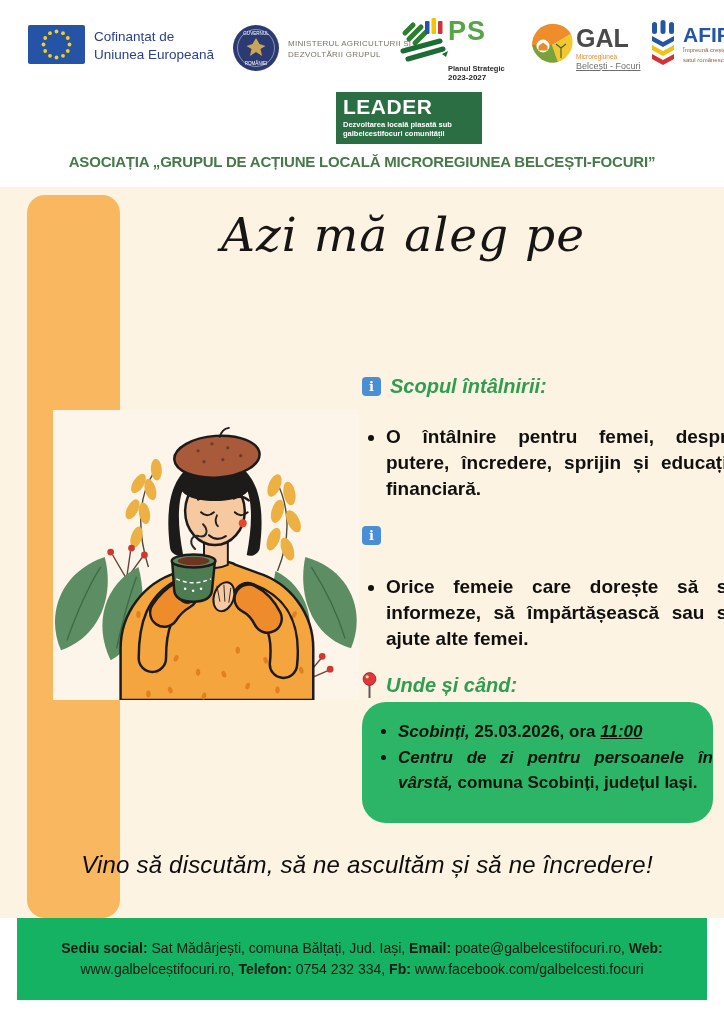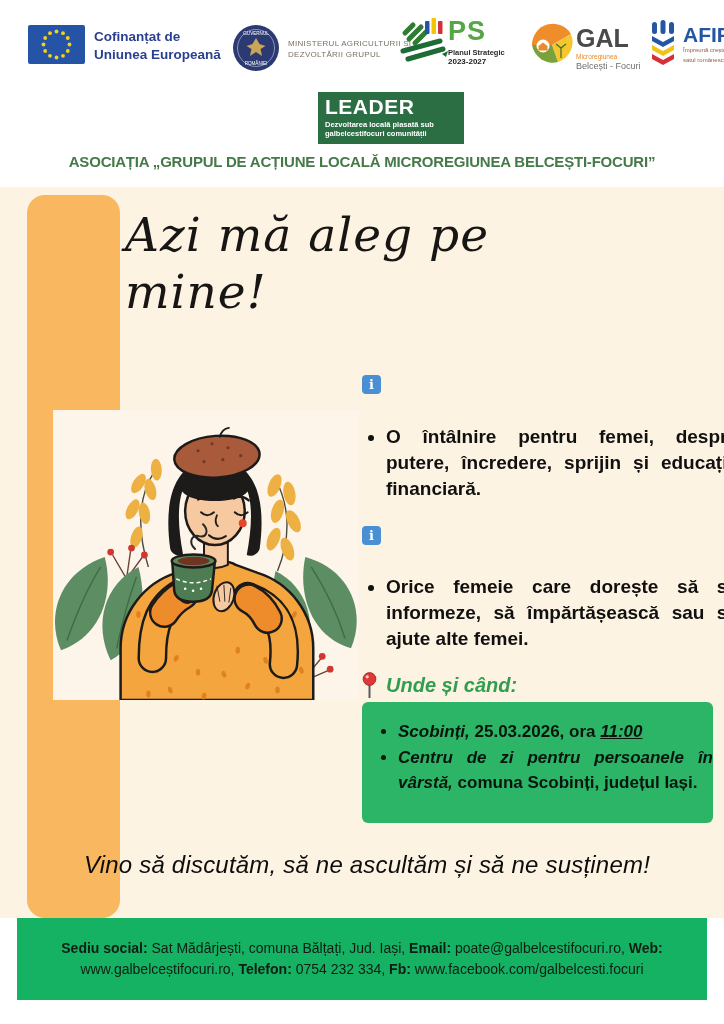--- a/index.html
+++ b/index.html
@@ -4,54 +4,54 @@
 <style>
   html,body{margin:0;padding:0;background:#e8e8e8;}
   .page{
     position:relative;width:724px;height:1024px;margin:0 auto;
     background:#ffffff;overflow:hidden;
     font-family:"Liberation Sans", sans-serif;
   }
   
   .logo{position:absolute;display:flex;align-items:flex-start;}
   .eu-logo{left:28px;top:25px;gap:9px;}
-  .eu-text{font-weight:bold;font-size:13.5px;line-height:1.3;color:#2a3f8f;margin-top:3px;}
+  .eu-text{font-weight:normal;font-size:13.5px;line-height:1.3;color:#2a3f8f;margin-top:3px;}
   .gov-logo{left:232px;top:24px;gap:8px;}
   .ministry-text{font-size:8px;line-height:1.35;color:#7a7265;letter-spacing:.3px;margin-top:15px;}
   .ps-logo{left:398px;top:16px;}
   .ps-right{display:flex;flex-direction:column;margin-top:2px;}
   .ps-acronym{font-size:27px;font-weight:bold;color:#56a546;line-height:1;letter-spacing:1px;}
-  .ps-sub1{font-size:7.5px;font-weight:bold;color:#2b2b2b;margin-top:3px;}
+  .ps-sub1{font-size:7.5px;font-weight:bold;color:#2b2b2b;margin-top:19px;}
   .ps-sub2{font-size:8px;font-weight:800;color:#1d1d1d;}
   .gal-logo{left:528px;top:18px;gap:0;}
   .gal-right{display:flex;flex-direction:column;margin-top:8px;}
   .gal-acronym{font-size:25px;font-weight:bold;color:#4a4a4a;line-height:1;}
   .gal-sub1{font-size:6.5px;color:#e98a2b;margin-top:2px;}
-  .gal-sub2{font-size:9px;color:#6f6f6f;margin-top:1px;}
+  .gal-sub2{font-size:9px;color:#6f6f6f;margin-top:1px;text-decoration:underline;}
   .afir-logo{left:648px;top:20px;gap:5px;}
   .afir-right{display:flex;flex-direction:column;margin-top:4px;}
   .afir-acronym{font-size:21px;font-weight:bold;color:#2456a4;line-height:1;}
   .afir-sub{font-size:6px;color:#9b5a49;line-height:1.3;margin-top:2px;}
   
   .leader-badge{
-    position:absolute;left:318px;top:92px;width:132px;
+    position:absolute;left:336px;top:92px;width:132px;
     background:var(--leader-green,#2b6e44);color:#fff;padding:4px 7px 5px;
   }
   .leader-title{font-size:21px;font-weight:bold;letter-spacing:.5px;line-height:1.05;}
   .leader-sub{font-size:7.5px;font-weight:bold;line-height:1.25;margin-top:2px;width:126px;}
   
   .assoc-title{
     position:absolute;left:10px;top:153px;width:704px;text-align:center;
     font-size:15px;font-weight:bold;color:var(--title-green,#457a48);letter-spacing:-.2px;
   }
   
   .body-bg{position:absolute;left:0;top:187px;width:724px;height:731px;background:var(--body-bg,#fdf3e3);}
   .orange-bar{position:absolute;left:27px;top:195px;width:93px;height:723px;background:var(--accent-bar,#f9b75f);border-radius:18px;}
   .script-title{
-    position:absolute;left:125px;top:206px;width:460px;margin:0;text-align:left;
+    position:absolute;left:125px;top:206px;width:460px;margin:0;text-align:right;
     font-family:"DejaVu Serif", serif;font-style:italic;font-weight:500;
     font-size:47px;line-height:1.22;color:#181614;letter-spacing:1px;
   }
   .illustration{position:absolute;left:50px;top:410px;width:312px;height:290px;}
   
   .section-head{
     position:absolute;left:362px;display:flex;align-items:center;gap:9px;
     font-size:20px;font-weight:bold;font-style:italic;color:var(--heading-green,#2f9e50);
   }
   .sec1{top:375px;} .sec2{top:526px;} .sec3{top:672px;}
@@ -61,21 +61,21 @@
     color:#fff;font-size:13px;font-weight:bold;font-style:normal;font-family:"DejaVu Serif",serif;
   }
   .bullets{
     position:absolute;left:362px;width:352px;margin:0;padding:0 0 0 24px;
     font-size:19px;font-weight:bold;color:#101010;line-height:1.38;text-align:justify;
   }
   .list1{top:424px;} .list2{top:574px;}
   .bullets li{margin:0;}
   .event-box{
     position:absolute;left:362px;top:702px;width:351px;height:121px;box-sizing:border-box;
-    background:var(--event-box-green,#2cb567);border-radius:6px;padding:17px 0 0 16px;
+    background:var(--event-box-green,#2cb567);border-radius:24px;padding:17px 0 0 16px;
   }
   .event-box ul{margin:0;padding:0 0 0 20px;font-size:17px;font-weight:bold;color:#08150c;line-height:1.5;}
   .event-box li{text-align:justify;}
   .it{font-style:italic;}
   .tl{font-style:italic;text-decoration:underline;}
   .closing-line{
     position:absolute;left:22px;top:851px;width:690px;text-align:center;
     font-size:24px;font-style:italic;color:#0d0d0d;letter-spacing:.2px;
   }
   
@@ -194,21 +194,20 @@
     <div class="leader-sub">Dezvoltarea locală plasată sub galbelcestifocuri comunității</div>
   </div>
 
   <div class="assoc-title">ASOCIAȚIA „GRUPUL DE ACȚIUNE LOCALĂ MICROREGIUNEA BELCEȘTI-FOCURI”</div>
 
   <div class="body-bg"></div>
   <div class="orange-bar"></div>
 
   <h1 class="script-title">
     <span>Azi mă aleg pe</span><br>
-    <span>mine!</span>
   </h1>
 
   <div class="illustration">
     <svg width="312" height="290" viewBox="0 0 308 292">
       <rect x="0" y="0" width="308" height="292" fill="#fdf5ea"></rect>
 
       <g>
         <path d="M96,158 C84,120 86,86 102,62" stroke="#4a4a3a" stroke-width="1.4" fill="none"></path>
         <g fill="#edb042">
           <ellipse cx="84" cy="128" rx="5.5" ry="11" transform="rotate(18 84 128)"></ellipse>
@@ -328,20 +327,21 @@
         <path d="M216,210 C211,200 205,194 197,190" stroke="#1d1b1a" stroke-width="31" fill="none" stroke-linecap="round"></path>
         <path d="M216,210 C211,200 205,194 197,190" stroke="#ee8c2c" stroke-width="26" fill="none" stroke-linecap="round"></path>
         <ellipse cx="172" cy="188" rx="10" ry="15" fill="#f6c9a0" stroke="#1d1b1a" stroke-width="2" transform="rotate(18 172 188)"></ellipse>
         <path d="M165,177 l3,16 M172,176 l1,17 M179,179 l-2,15" stroke="#1d1b1a" stroke-width="0.9" fill="none"></path>
       </g>
     </svg>
   </div>
 
   <div class="section-head sec1">
     <span class="info-icon">i</span>
+    <span>Scopul întâlnirii:</span>
   </div>
   <ul class="bullets list1">
     <li>O întâlnire pentru femei, despre putere, încredere, sprijin și educație financiară.</li>
   </ul>
 
   <div class="section-head sec2">
     <span class="info-icon">i</span>
   </div>
   <ul class="bullets list2">
     <li>Orice femeie care dorește să se informeze, să împărtășească sau să ajute alte femei.</li>
@@ -359,21 +359,21 @@
   <div class="event-box">
     <ul>
       <li><span class="it">Scobinți,</span>
         <span>25.03.2026, ora</span>
         <span class="tl">11:00</span></li>
       <li><span class="it">Centru de zi pentru persoanele în vârstă,</span>
         <span>comuna Scobinți, județul Iași.</span></li>
     </ul>
   </div>
 
-  <div class="closing-line">Vino să discutăm, să ne ascultăm și să ne susținem!</div>
+  <div class="closing-line">Vino să discutăm, să ne ascultăm și să ne încredere!</div>
 
   <footer class="footer">
     <p style="margin:0;">
       <b>Sediu social:</b>
       <span>Sat Mădârjești, comuna Bălțați, Jud. Iași,</span>
       <b>Email:</b>
       <span>poate@galbelcestifocuri.ro,</span>
       <b>Web:</b><br>
       <span>www.galbelceștifocuri.ro,</span>
       <b>Telefon:</b>

